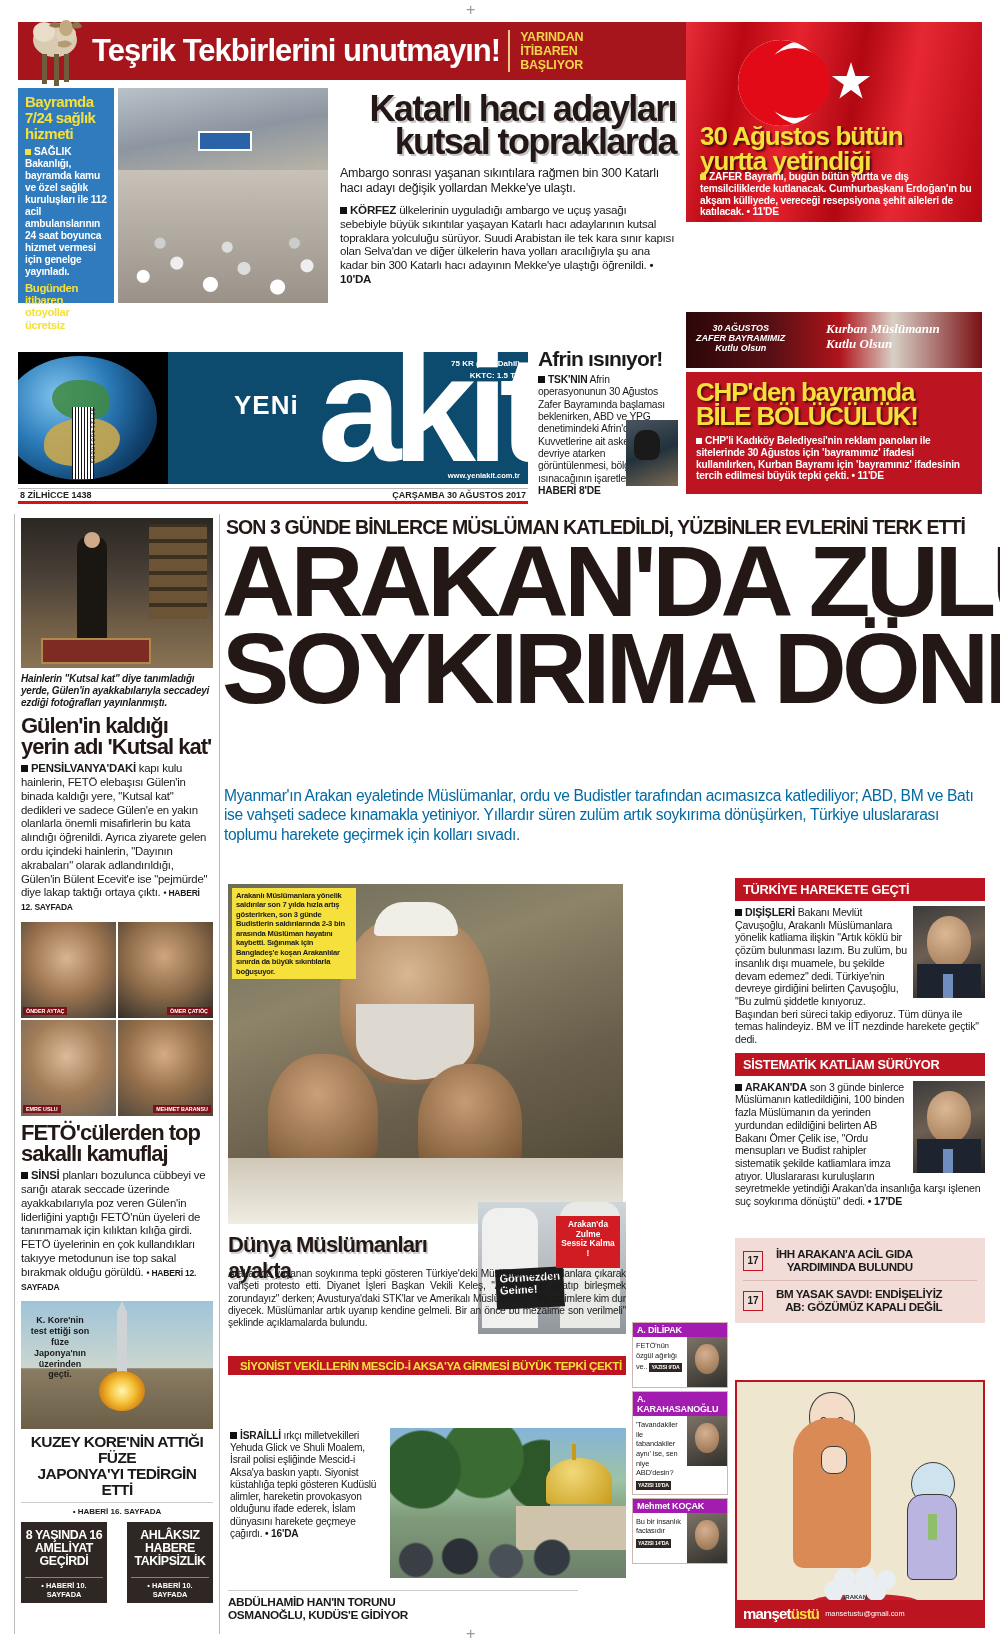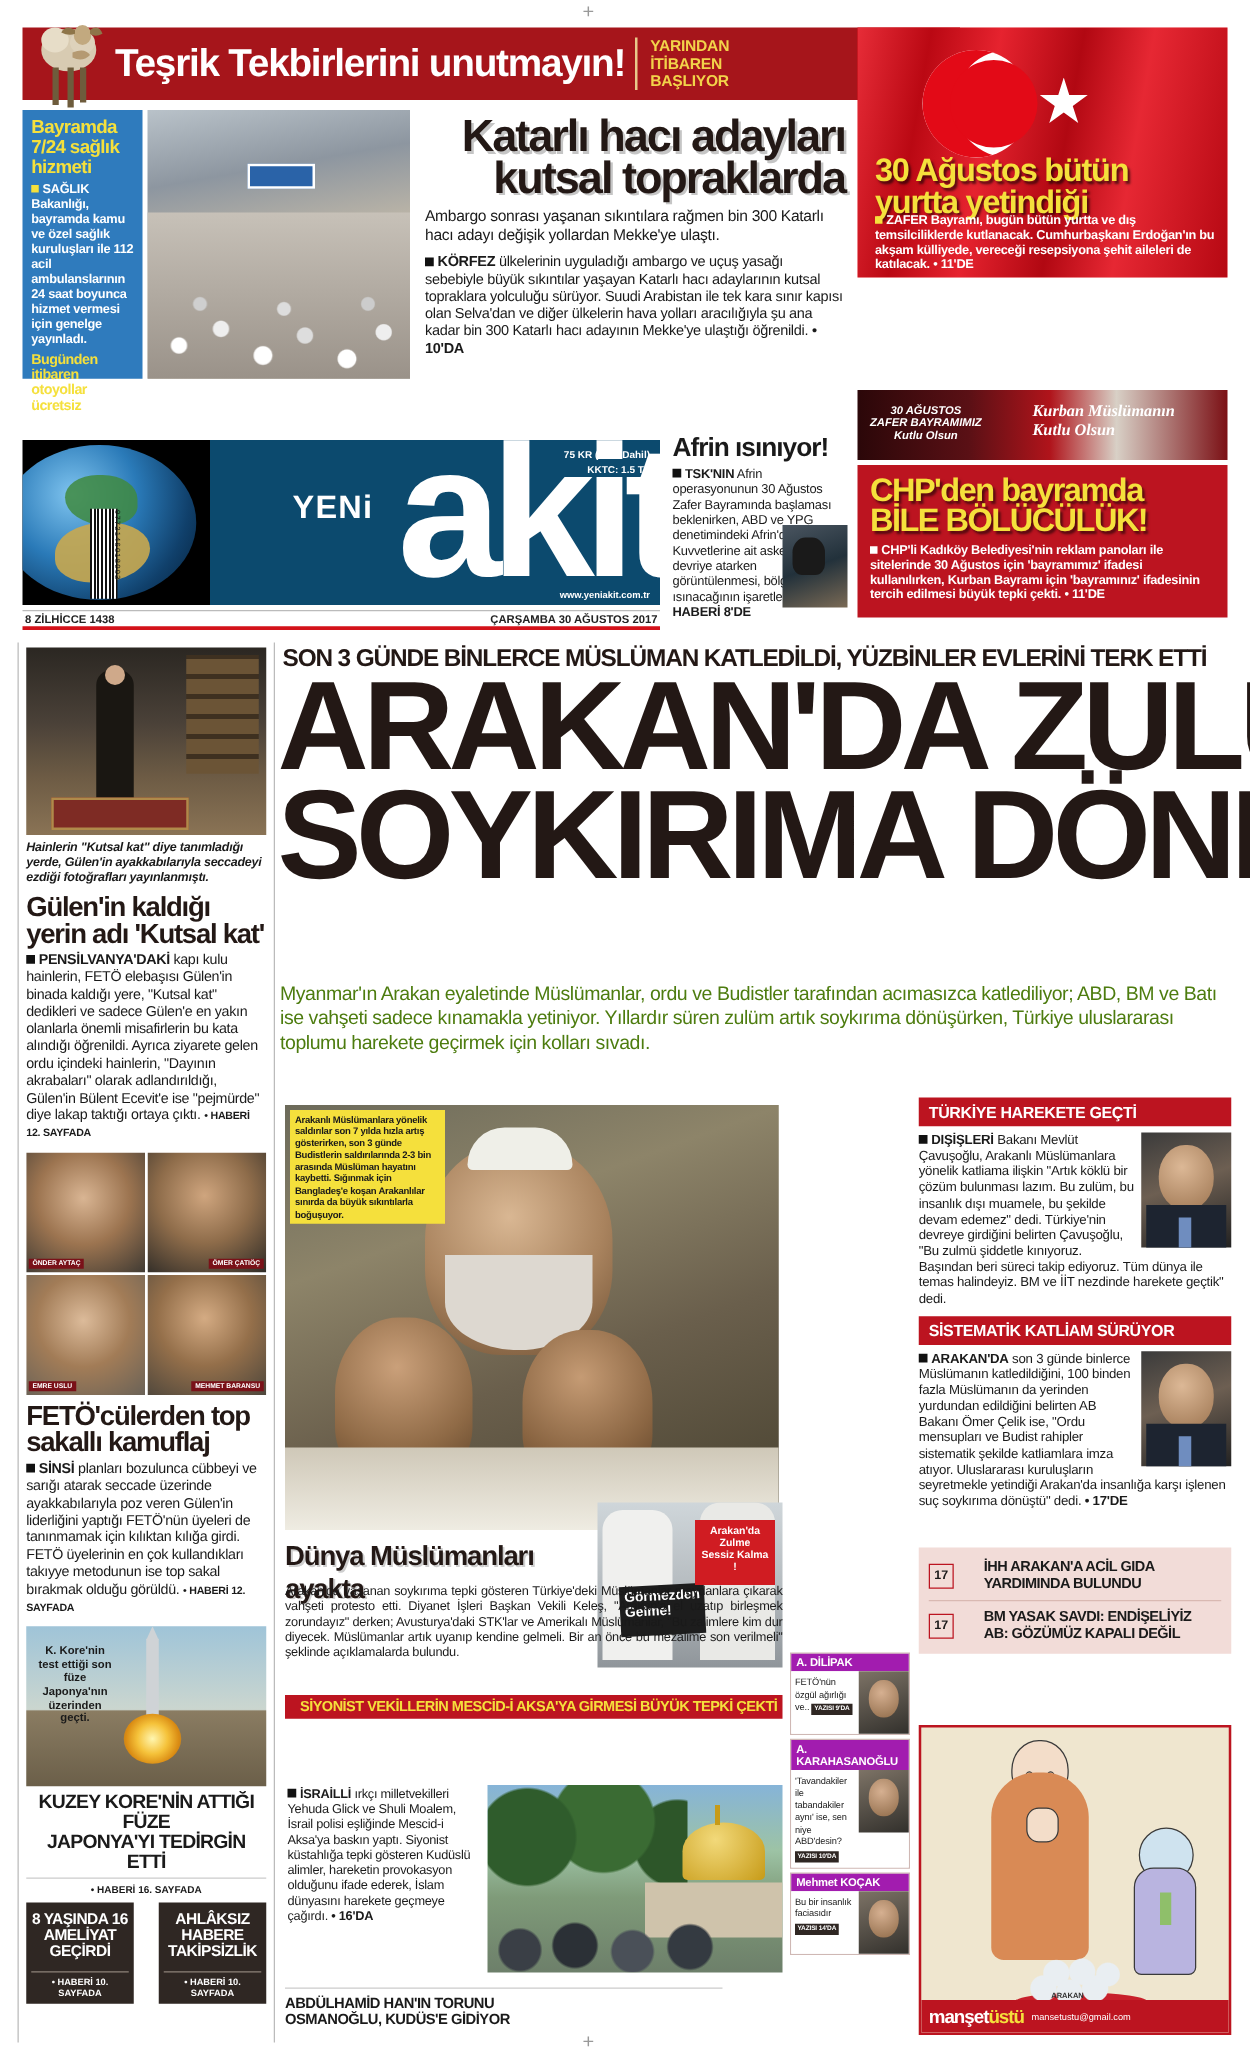--- a/index.html
+++ b/index.html
@@ -136,21 +136,21 @@
      background:linear-gradient(160deg,#4a5560,#22313b 50%,#7a6a55);}
   .afrinfoto::after{content:"";position:absolute;left:8px;top:10px;width:26px;height:30px;background:#1a1a1a;border-radius:40% 40% 30% 30%;}
 
   
   .kicker { position:absolute; left:226px; top:516px; width:760px; font-size:19.5px; font-weight:bold;
      letter-spacing:-0.9px; color:#231815; }
   .bigheadline { position:absolute; left:222px; top:538px; width:775px; }
   .bigheadline .line { font-size:101px; font-weight:bold; letter-spacing:-4.5px; line-height:0.86;
      color:#231815; white-space:nowrap; }
   .lede-main { position:absolute; left:224px; top:786px; width:770px; font-size:15.6px;
-     line-height:1.24; letter-spacing:-0.35px; color:#4d7c0f; }
+     line-height:1.24; letter-spacing:-0.35px; color:#0369a1; }
 
   
   .leftcol { position:absolute; left:14px; top:514px; width:206px; border-left:1px solid #bbb;
      border-right:1px solid #bbb; height:1120px; padding:4px 6px; }
   .gulenfoto { width:100%; height:150px;
      background:linear-gradient(180deg,#2b2722 0%,#4a4138 40%,#6e5c45 70%,#8a7355 100%); position:relative; overflow:hidden;}
   .gulenfoto .shelf{position:absolute;right:6px;top:6px;width:58px;height:95px;background:repeating-linear-gradient(0deg,#6b5436 0 12px,#3e3020 12px 16px);}
   .gulenfoto .person{position:absolute;left:56px;top:18px;width:30px;height:108px;background:#1a1712;border-radius:12px 12px 3px 3px;}
   .gulenfoto .head{position:absolute;left:63px;top:14px;width:16px;height:16px;background:#cfa98a;border-radius:50%;}
   .gulenfoto .rug{position:absolute;left:20px;bottom:4px;width:110px;height:26px;background:#7e2b24;border:2px solid #b08a4a;}
@@ -243,21 +243,21 @@
      padding:4px 8px; }
   .rc-body { font-size:10.6px; line-height:1.2; margin-top:5px; letter-spacing:-0.2px; }
   .rc-face { float:right; width:72px; height:92px; margin:0 0 4px 6px;
      background:linear-gradient(160deg,#3b3b3b,#6d5f52 45%,#222 100%); position:relative; }
   .rc-face .f-head{position:absolute;left:14px;top:10px;width:44px;height:52px;border-radius:48%;
      background:radial-gradient(circle at 42% 34%, #dcb896, #9c7450);}
   .rc-face .f-suit{position:absolute;left:4px;bottom:0;width:64px;height:34px;background:#1d2430;}
   .rc-face .f-tie{position:absolute;left:30px;bottom:0;width:10px;height:24px;background:#6f8dbf;}
 
   .pinkbox { position:absolute; left:735px; top:1238px; width:250px; background:#f2dcd8; padding:6px 8px; }
-  .pb-item { display:flex; align-items:center; gap:24px; padding:4px 0; }
+  .pb-item { display:flex; align-items:center; gap:13px; padding:4px 0;text-align:right; }
   .pb-num { width:20px; height:20px; border:1.6px solid #bc1420; color:#1a1a1a; font-size:10px;
      font-weight:bold; display:flex; align-items:center; justify-content:center; flex:0 0 20px; }
   .pb-txt { font-size:11.6px; font-weight:bold; line-height:1.08; letter-spacing:-0.4px; }
   .pb-sep { height:1px; background:#d9b9b2; margin:3px 0; }
 
   
   .columnists { position:absolute; left:632px; top:1322px; width:96px; }
   .col-item { border:1px solid #cfb8b4; margin-bottom:3px; }
   .col-name { background:#a21caf; color:#fff; font-size:9px; font-weight:bold; padding:2px 4px; letter-spacing:-0.2px;}
   .col-inner { display:flex; background:#fff; }

